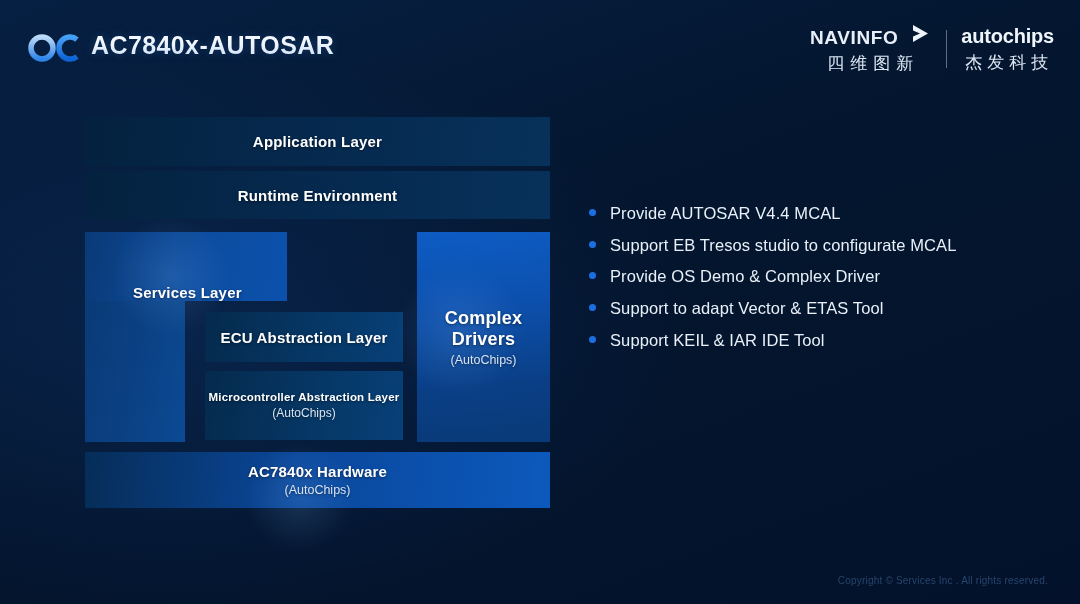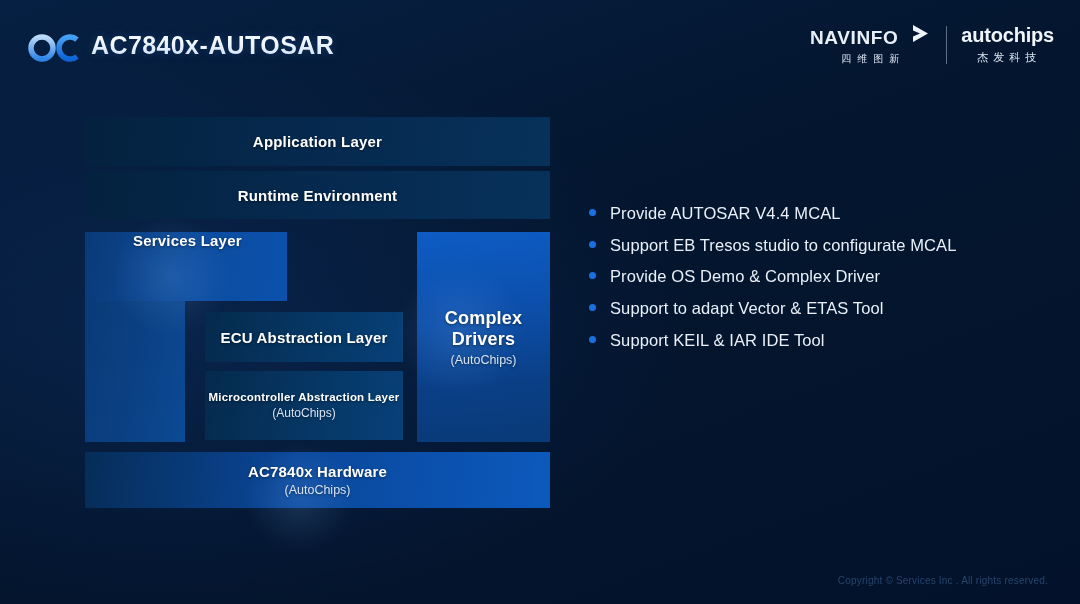--- a/index.html
+++ b/index.html
@@ -73,40 +73,40 @@
     display: flex;
     align-items: flex-end;
     gap: 12px;
     font-size: 19px;
     font-weight: bold;
     letter-spacing: 0.6px;
     color: #e8eff8;
     font-family: "Liberation Sans", sans-serif;
   }
   #navinfo-cn {
-    font-size: 10px;
+    font-size: 17px;
     letter-spacing: 6px;
     color: #dde7f3;
     margin-top: 3px;
     margin-left: 4px;
     font-family: "DejaVu Sans", sans-serif;
   }
   #brand-divider {
     width: 1px;
     height: 38px;
     background: rgba(200,220,245,0.45);
   }
   #autochips-latin {
     font-size: 20px;
     font-weight: bold;
     letter-spacing: -0.2px;
     color: #f0f5fb;
   }
   #autochips-cn {
-    font-size: 11px;
+    font-size: 17px;
     letter-spacing: 5px;
     color: #dde7f3;
     margin-top: 3px;
     margin-left: 3px;
     font-family: "DejaVu Sans", sans-serif;
   }
 
   
   #diagram {
     position: absolute;
@@ -149,21 +149,21 @@
   #blk-runtime {
     left: 85px; top: 171px; width: 465px; height: 48px;
     background: linear-gradient(100deg, #04223f 0%, #062a50 55%, #07315a 100%);
   }
 
   
   #blk-services-top {
     left: 85px; top: 232px; width: 202px; height: 69px;
     background: linear-gradient(100deg, #0a3a77 0%, #0c4c9e 55%, #0b51ad 100%);
     align-items: flex-start;
-    justify-content: flex-start;
+    justify-content: flex-end;
     padding-left: 48px;
   }
   #blk-services-bottom {
     left: 85px; top: 299px; width: 100px; height: 143px;
     background: linear-gradient(100deg, #0a3a77 0%, #0b4489 70%, #0b4party 100%);
     background: linear-gradient(100deg, #0a3a77 0%, #0b4489 70%, #0b4a95 100%);
   }
   #blk-services-top .bt { font-size: 15px; }
 
   #blk-ecu {

